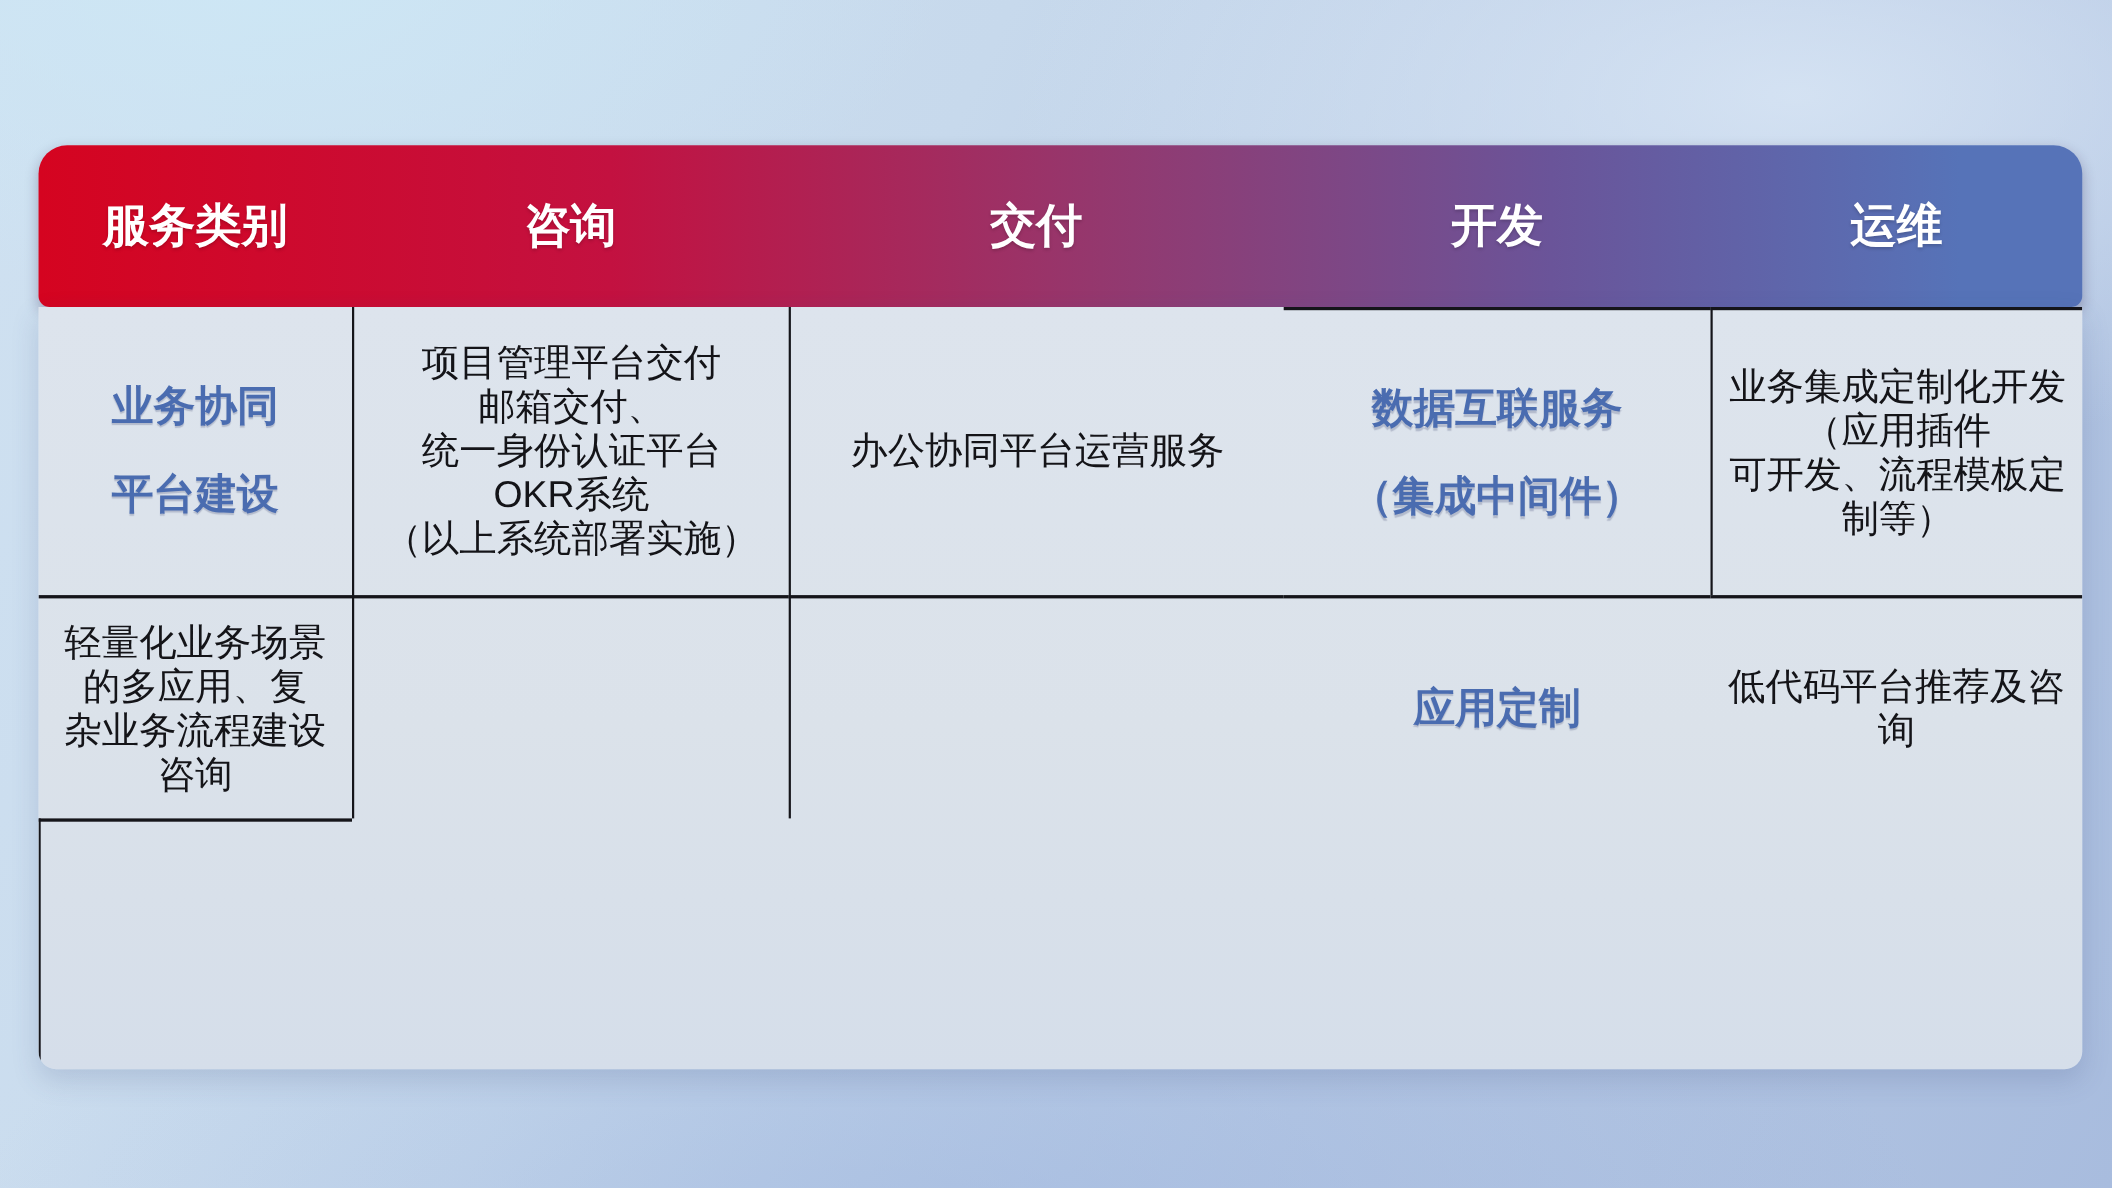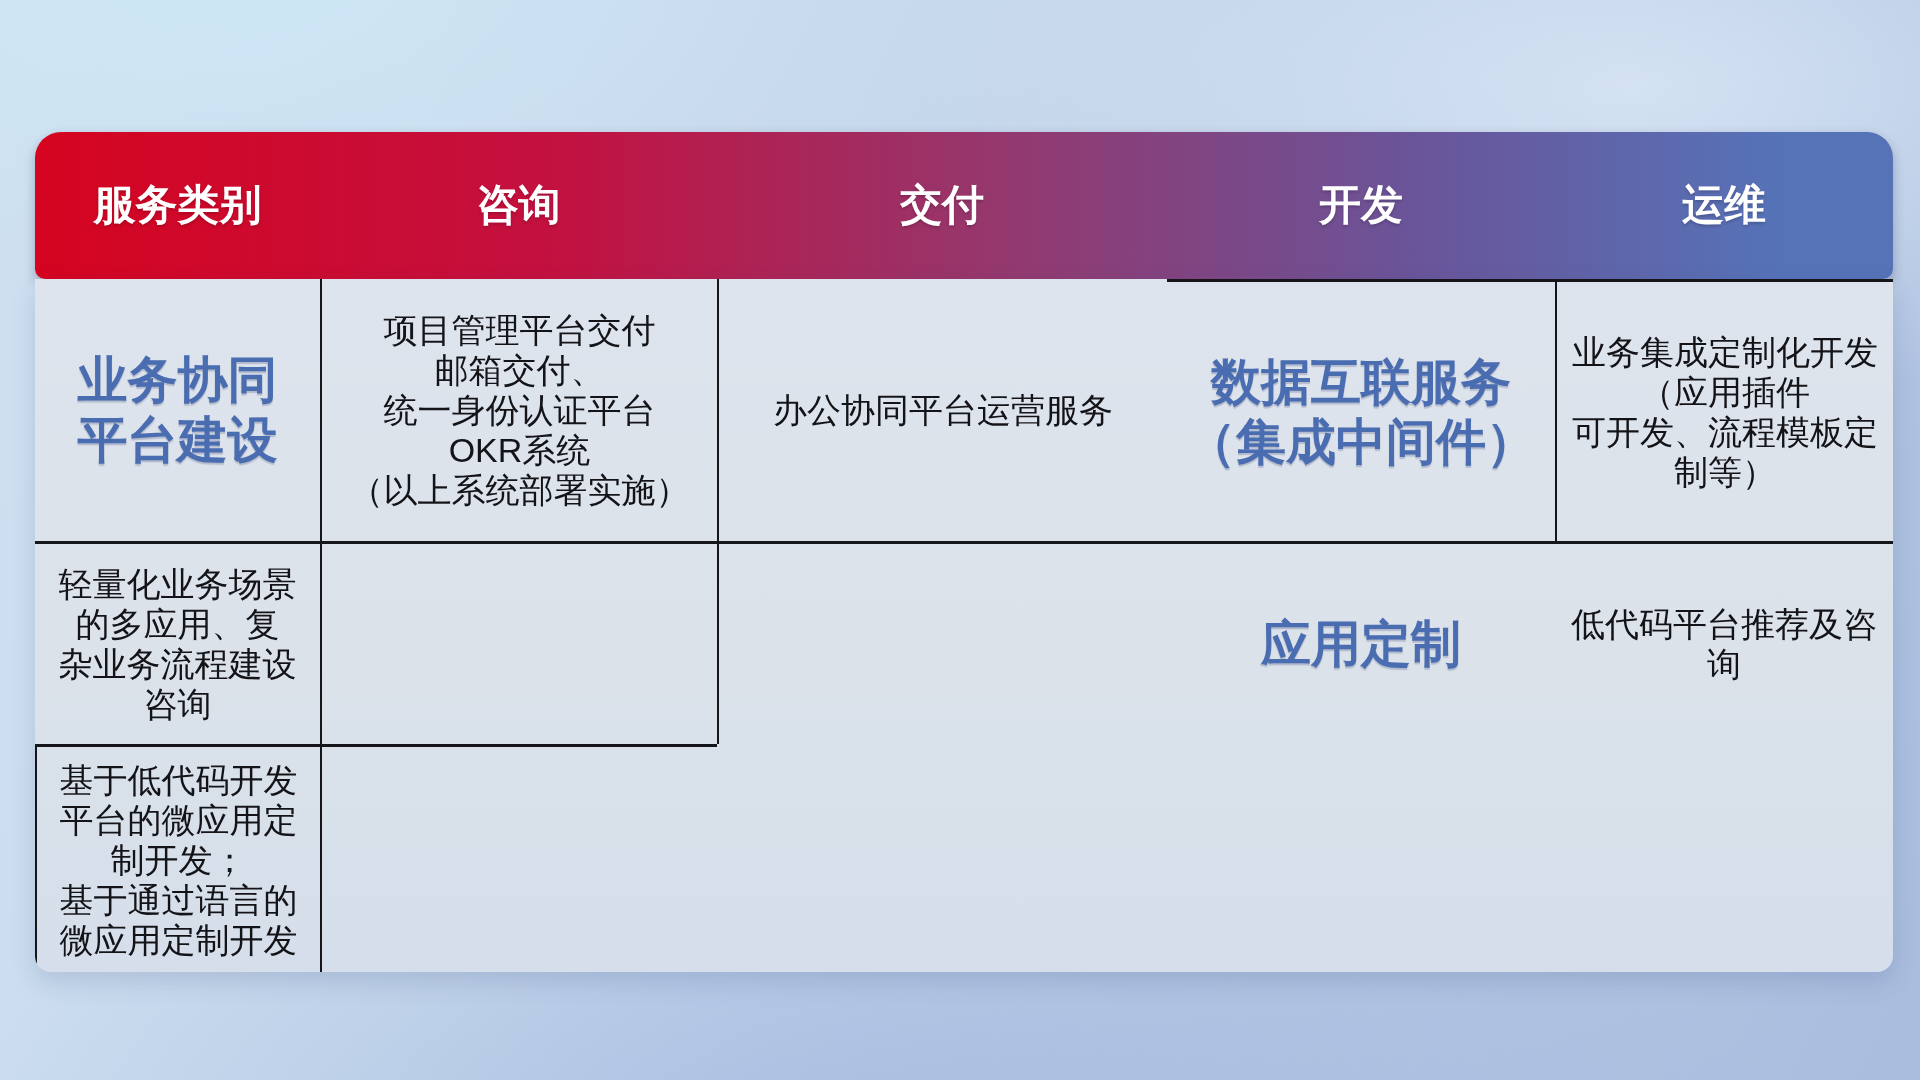--- a/index.html
+++ b/index.html
@@ -39,21 +39,21 @@
   .td{
     display:flex;align-items:center;justify-content:center;
     padding:6px 8px;box-sizing:border-box;
     text-align:center;
   }
   .td .cell-text{
     white-space:pre-line;
     font-size:34px;line-height:40px;color:#141418;
   }
   .td.cat .cell-text{
-    font-size:50px;line-height:60px;font-weight:700;color:#4a6cb0;
+    font-size:38px;line-height:80px;font-weight:700;color:#4a6cb0;
     text-shadow:0 2px 1px rgba(30,40,90,.22);
   }
   .vline{border-left:2px solid #15151a;}
   .hline{border-top:3px solid #15151a;}
 </style>
 </head>
 <body>
 
 <div class="stage">
   <div class="table-wrap">
@@ -102,23 +102,18 @@
         <span class="cell-text"></span>
       </div>
 
       <div class="td cat hline">
         <span class="cell-text">应用定制</span>
       </div>
       <div class="td hline">
         <span class="cell-text">低代码平台推荐及咨询</span>
       </div>
       <div class="td vline hline">
-        <span class="cell-text">基于低代码开发平台的微应用定
-制开发；
-基于通过语言的微应用定制开发</span>
-      </div>
-      <div class="td vline hline">
         <span class="cell-text"></span>
       </div>
 
     </div>
   </div>
 </div>
 
 </body></html>

